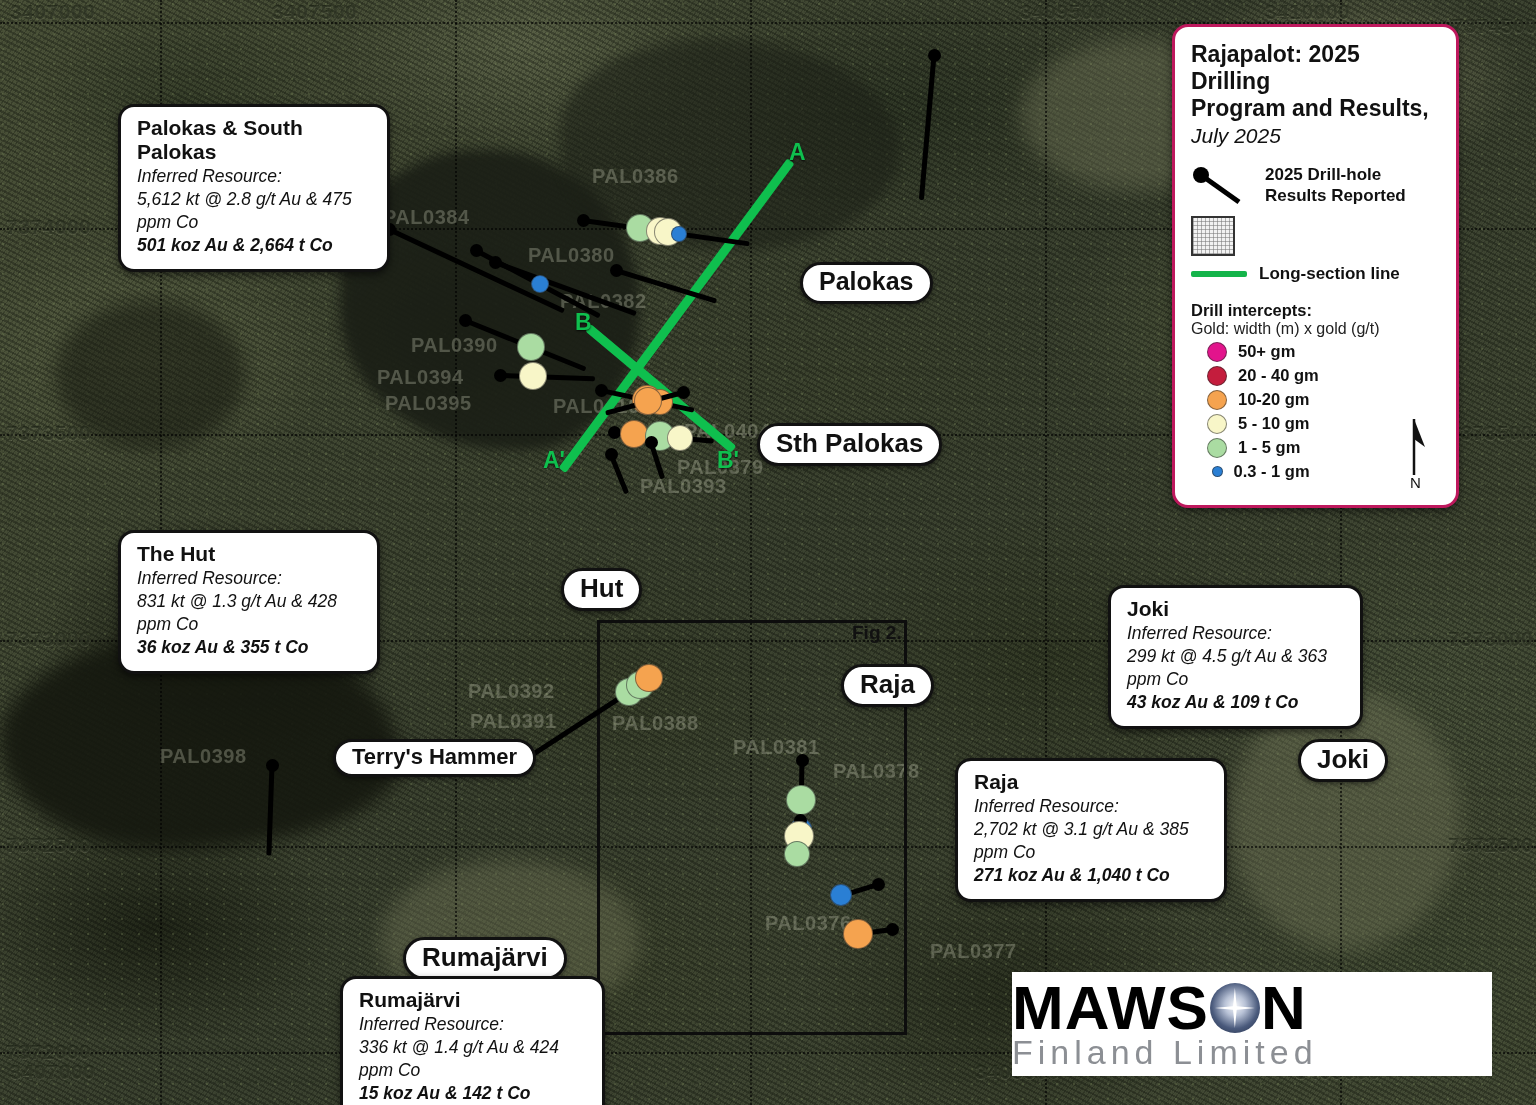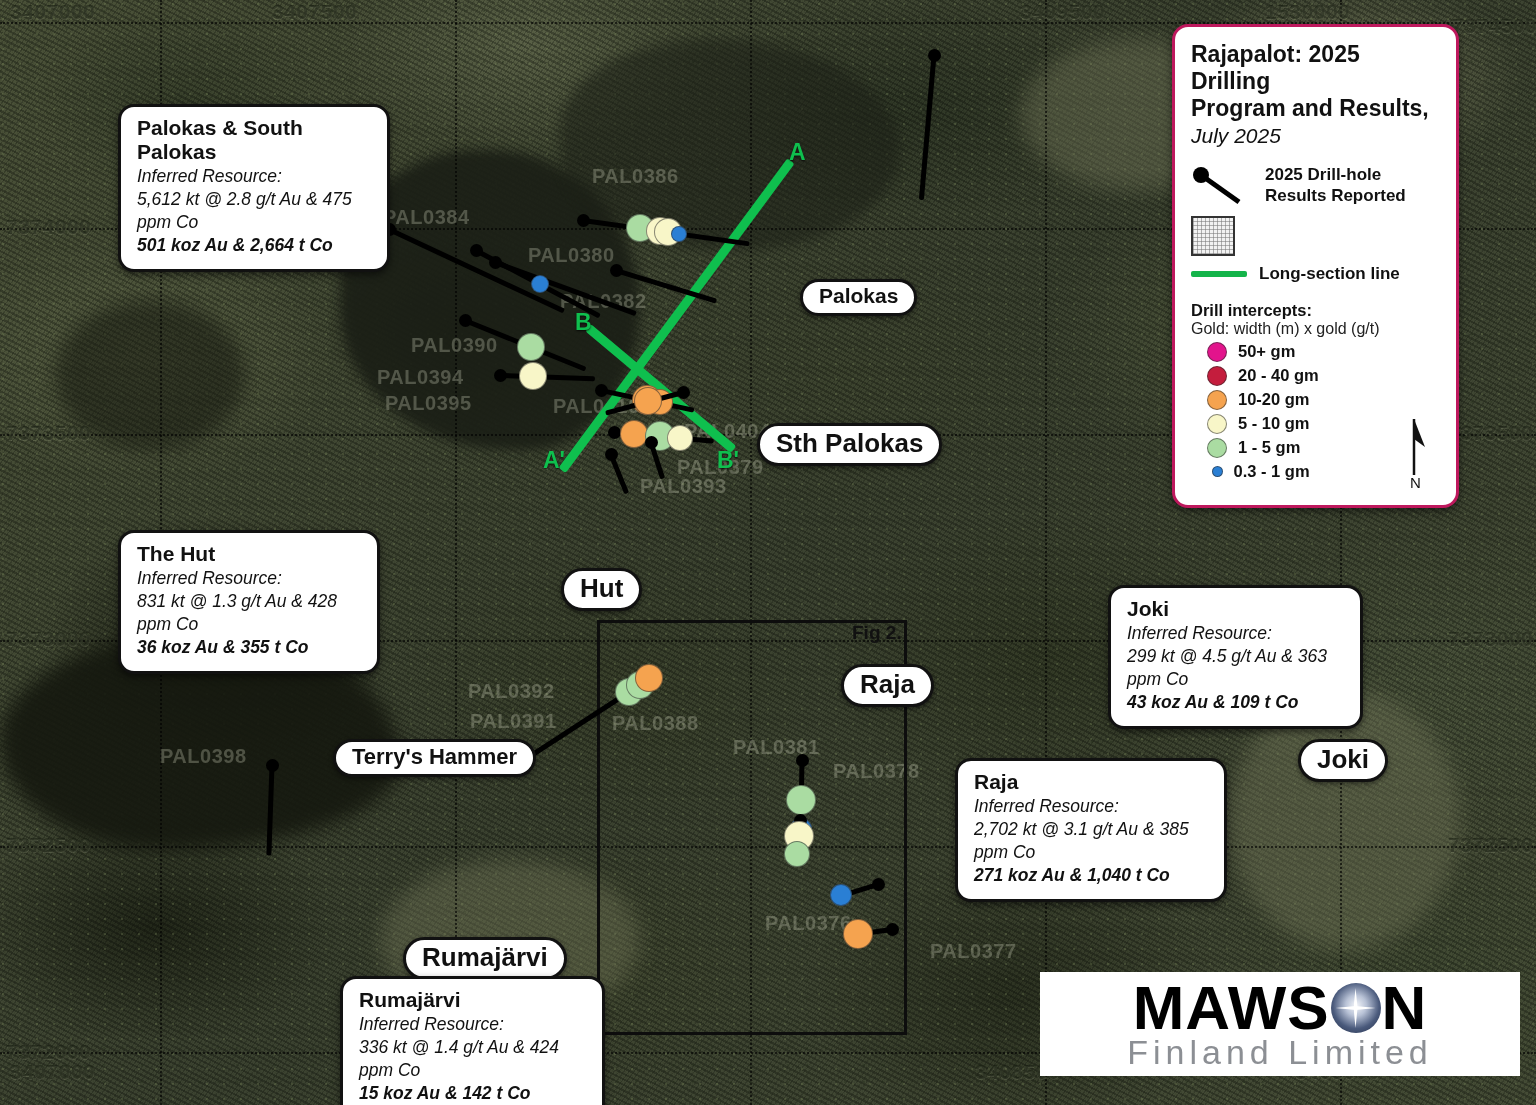--- a/index.html
+++ b/index.html
@@ -134,21 +134,21 @@
   .section-lbl { position: absolute; color: #0fbf4e; font-size: 23px; font-weight: 700; font-style: normal;
                  text-shadow: 0 1px 2px rgba(0,0,0,.7); }
 
   
   .fig-box { position: absolute; border: 3px solid #0d0d0d; }
   .fig-lbl { position: absolute; font-size: 19px; font-weight: 700; color: #111; }
 
   
   .logo-wrap { position: absolute; left: 1012px; top: 972px; width: 480px; height: 104px;
                background: #fff; display: flex; flex-direction: column;
-               align-items: center; justify-content: center; overflow: hidden; margin-left: 28px; }
+               justify-content: center; overflow: hidden; }
   .logo-main { font-size: 62px; font-weight: 700; letter-spacing: 1px; color: #000;
                line-height: .95; display: flex; align-items: center; }
   .logo-sub { font-size: 34px; letter-spacing: 5px; color: #8c8f94; line-height: 1; margin-top: -2px; }
   .logo-globe { display:inline-block; width: 50px; height: 50px; border-radius: 50%;
                 background: radial-gradient(circle at 50% 45%, #f4f6fa 0%, #b8c2d6 28%, #4a5a7c 62%, #202b44 100%);
                 position: relative; margin: 0 1px; }
   .logo-globe:before, .logo-globe:after { content:""; position:absolute; background:#fff; }
   .logo-globe:before { left: 50%; top: 5px; width: 4px; height: 40px; margin-left:-2px;
                        clip-path: polygon(50% 0,100% 50%,50% 100%,0 50%); }
   .logo-globe:after  { top: 50%; left: 5px; height: 4px; width: 40px; margin-top:-2px;
@@ -179,21 +179,21 @@
   <div class="grid-line-h" style="top:22px;"></div>
   <div class="grid-line-h" style="top:228px;"></div>
   <div class="grid-line-h" style="top:434px;"></div>
   <div class="grid-line-h" style="top:640px;"></div>
   <div class="grid-line-h" style="top:846px;"></div>
   <div class="grid-line-h" style="top:1052px;"></div>
 
   <div class="grid-label" style="left:10px;top:0px;">3407000</div>
   <div class="grid-label" style="left:272px;top:0px;">3407500</div>
   <div class="grid-label" style="left:1020px;top:0px;">3409500</div>
-  <div class="grid-label" style="left:1265px;top:0px;">1530000</div>
+  <div class="grid-label" style="left:1265px;top:0px;">3410000</div>
   <div class="grid-label" style="left:1452px;top:14px;">7374500</div>
 
   <div class="grid-label" style="left:6px;top:215px;">7374000</div>
   <div class="grid-label" style="left:6px;top:421px;">7373500</div>
   <div class="grid-label" style="left:6px;top:627px;">7373000</div>
   <div class="grid-label" style="left:6px;top:833px;">7372500</div>
 
   <div class="grid-label" style="left:1448px;top:421px;">7373500</div>
   <div class="grid-label" style="left:1448px;top:627px;">7373000</div>
   <div class="grid-label" style="left:1448px;top:833px;">7372500</div>
@@ -298,21 +298,21 @@
     </div>
 
   <div id="section-label-layer">
       <div class="section-lbl" style="left: 789px; top: 139px;">A</div>
       <div class="section-lbl" style="left: 543px; top: 447px;">A'</div>
       <div class="section-lbl" style="left: 575px; top: 309px;">B</div>
       <div class="section-lbl" style="left: 717px; top: 447px;">B'</div>
     </div>
 
   <div id="pill-layer">
-      <div class="map-pill" style="left: 800px; top: 279px; font-size: 21px;">Palokas</div>
+      <div class="map-pill" style="left: 800px; top: 262px; font-size: 25px;">Palokas</div>
       <div class="map-pill" style="left: 757px; top: 423px; font-size: 26px;">Sth Palokas</div>
       <div class="map-pill" style="left: 561px; top: 568px; font-size: 26px;">Hut</div>
       <div class="map-pill" style="left: 841px; top: 664px; font-size: 26px;">Raja</div>
       <div class="map-pill" style="left: 1298px; top: 739px; font-size: 26px;">Joki</div>
       <div class="map-pill" style="left: 403px; top: 937px; font-size: 26px;">Rumajärvi</div>
       <div class="map-pill" style="left: 333px; top: 739px; font-size: 22px;">Terry's Hammer</div>
     </div>
 
   <div class="info-box" style="left:118px;top:104px;width:272px;">
     <div class="info-title">Palokas &amp; South Palokas</div>

